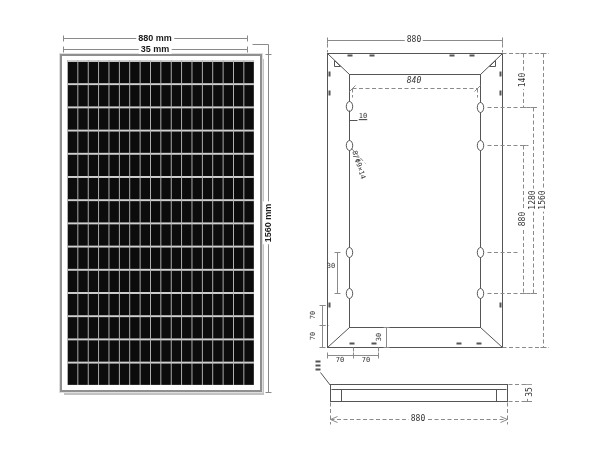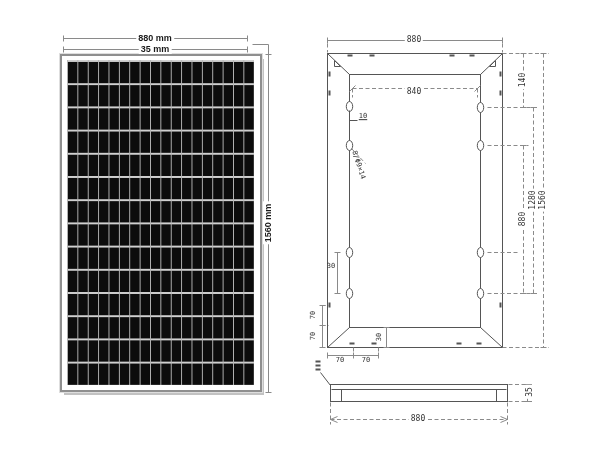--- a/index.html
+++ b/index.html
@@ -122,21 +122,21 @@
 
   <div class="panel">
     <div class="grid" style="background-image: linear-gradient(to right, rgb(181, 181, 181) 1px, transparent 1px), linear-gradient(rgb(208, 208, 208) 2px, transparent 2px); background-size: 5.55556% 100%, 100% 7.14286%;"></div>
   </div>
 
   <span class="lbl bold bg ctr" style="left:155px;top:38px;">880 mm</span>
   <span class="lbl bold bg ctr" style="left:155px;top:49px;text-align:center;">35 mm</span>
   <span class="lbl bold bg ctr rot" style="left:268px;top:223px;">1560 mm</span>
 
   <span class="lbl bg ctr" style="left:414px;top:40px;">880</span>
-  <span class="lbl bg ctr" style="left:414px;top:92px;">840</span>
+  <span class="lbl bg ctr" style="left:414px;top:81px;font-style:italic;">840</span>
   <span class="lbl ctr f7" style="left:363px;top:117px;text-decoration:underline;">10</span>
   <span class="lbl note" style="left:357px;top:150px;">8/Φ9×14</span>
   <span class="lbl bg ctr rot" style="left:523px;top:80px;">140</span>
   <span class="lbl bg ctr rot" style="left:523px;top:219px;">880</span>
   <span class="lbl bg ctr rot" style="left:533px;top:200px;">1280</span>
   <span class="lbl bg ctr rot" style="left:543px;top:200px;">1560</span>
   <span class="lbl ctr f7" style="left:331px;top:267px;">30</span>
   <span class="lbl ctr rot f7" style="left:314px;top:315px;">70</span>
   <span class="lbl ctr rot f7" style="left:314px;top:336px;">70</span>
   <span class="lbl ctr f7" style="left:340px;top:361px;">70</span>

